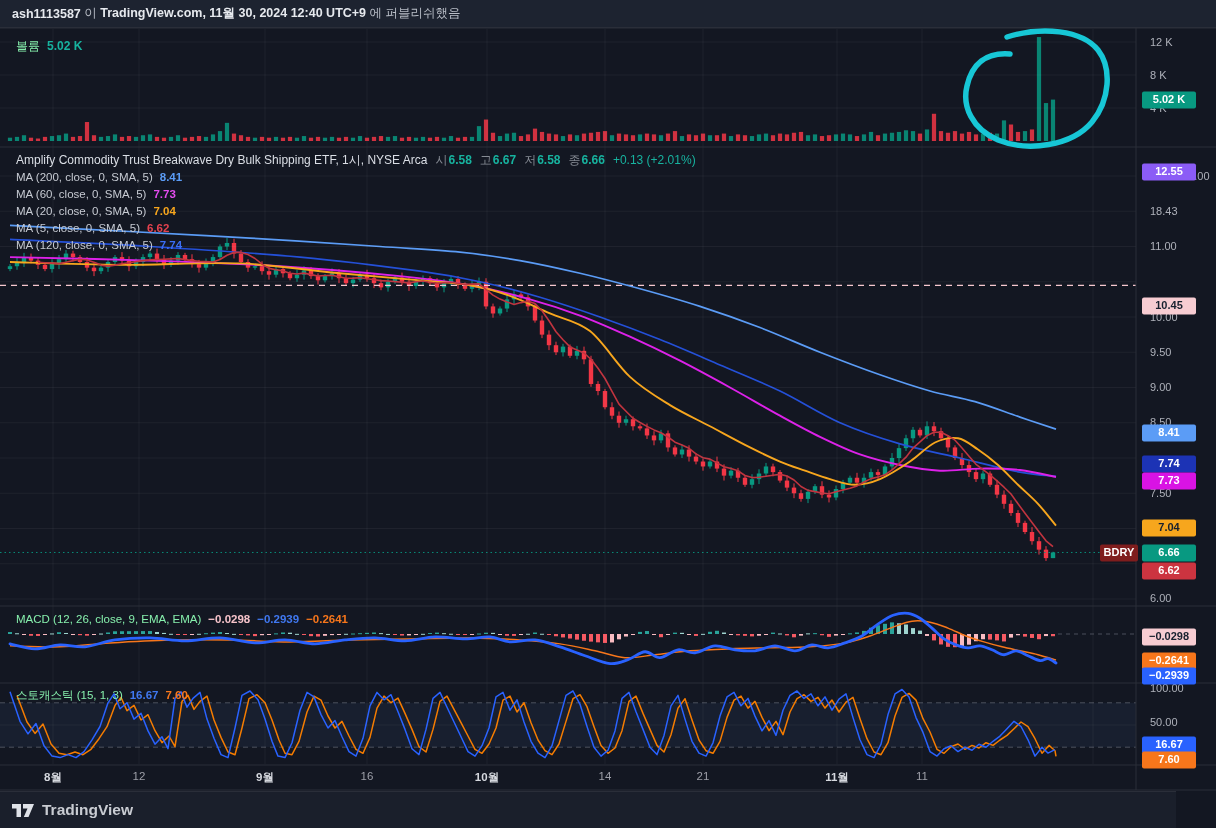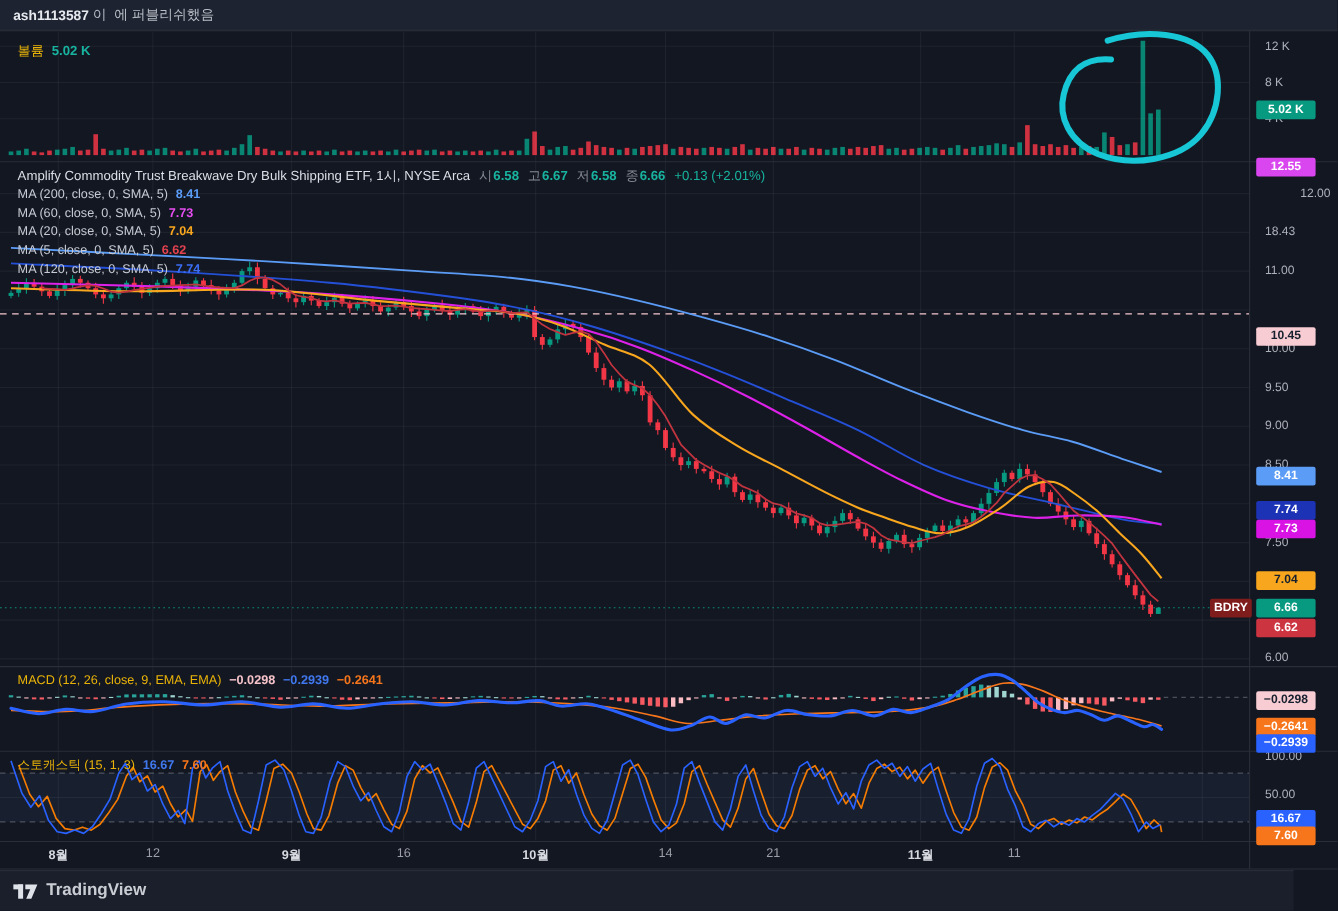--- a/index.html
+++ b/index.html
@@ -9,21 +9,21 @@
   .pubbar{position:absolute;left:0;top:0;width:1216px;height:28px;background:#1d2330;
           border-bottom:1px solid #2a2e39;display:flex;align-items:center;padding:0 12px;
           box-sizing:border-box;font-size:12.5px;color:#b9bec7;white-space:pre}
   .pubbar b{color:#e6e9ee;font-weight:700}
   .legend{position:absolute;white-space:nowrap;pointer-events:none}
   .vol-legend{left:16px;top:38px;font-size:12px}
   .sym-legend{left:16px;top:152px;font-size:12px;color:#dbdfe6}
   .ma-row{position:absolute;left:16px;font-size:11.5px;color:#c6cad2;white-space:nowrap}
   .macd-legend{left:16px;top:613px;font-size:11.5px;color:#c6cad2}
   .stoch-legend{left:16px;top:688px;font-size:11.5px;color:#c6cad2}
-  .lg-label{color:#eab308}
+  .lg-label{color:#86efac}
   .lg-val{font-weight:700;margin-left:7px}
   .ohlc-k{color:#868b94;margin-left:8px}
   .ohlc-v{color:#17b39f;font-weight:600;margin-left:1px}
   .chg{color:#17b39f;margin-left:8px}
   .axtext{position:absolute;left:1150px;transform:translateY(-50%);font-size:11px;color:#aeb1ba}
   .badge{position:absolute;left:1142px;width:54px;transform:translateY(-50%);font-size:11px;
          font-weight:700;text-align:center;padding:2px 0;border-radius:2px;line-height:1.2}
   .chip{left:1100px;width:38px}
   .tlabel{position:absolute;top:770px;transform:translateX(-50%);font-size:11.5px;color:#9d9fa8}
   .tlabel.major{color:#d5d8de;font-weight:600}
@@ -706,21 +706,21 @@
       <line x1="0" y1="147" x2="1216" y2="147"></line>
       <line x1="0" y1="606" x2="1216" y2="606"></line>
       <line x1="0" y1="683" x2="1216" y2="683"></line>
       <line x1="0" y1="765" x2="1216" y2="765"></line>
       <line x1="0" y1="790" x2="1216" y2="790"></line>
       <line x1="1136" y1="28" x2="1136" y2="790"></line>
     </g>
     <path d="M 1007 37 C 1042 26 1082 30 1098 50 C 1112 68 1110 100 1092 122 C 1072 146 1028 152 998 140 C 972 129 962 106 967 86 C 972 64 986 52 1010 54" stroke="#17c7d6" stroke-width="5.5" fill="none" stroke-linecap="round"></path>
   </svg>
 
-<div class="pubbar"><b>ash1113587</b><span> 이 </span><span> 에 퍼블리쉬했음</span></div>
+<div class="pubbar"><b>ash1113587</b><span> 이 </span><b>TradingView.com, 11월 30, 2024 12:40 UTC+9</b><span> 에 퍼블리쉬했음</span></div>
 
 <div class="legend vol-legend"><span class="lg-label">볼륨</span><span class="lg-val" id="vol-val" style="color: rgb(23, 179, 159);">5.02 K</span></div>
 
 <div class="legend sym-legend"><span>Amplify Commodity Trust Breakwave Dry Bulk Shipping ETF, 1시, NYSE Arca</span><span id="ohlc-wrap"><span class="ohlc-k">시</span><span class="ohlc-v">6.58</span><span class="ohlc-k">고</span><span class="ohlc-v">6.67</span><span class="ohlc-k">저</span><span class="ohlc-v">6.58</span><span class="ohlc-k">종</span><span class="ohlc-v">6.66</span></span><span class="chg">+0.13 (+2.01%)</span></div>
 
 <div id="ma-rows">
     <div class="ma-row" style="top: 171px;"><span>MA (200, close, 0, SMA, 5)</span><span class="lg-val" style="color: rgb(91, 156, 246);">8.41</span></div>
     <div class="ma-row" style="top: 188px;"><span>MA (60, close, 0, SMA, 5)</span><span class="lg-val" style="color: rgb(229, 77, 240);">7.73</span></div>
     <div class="ma-row" style="top: 205px;"><span>MA (20, close, 0, SMA, 5)</span><span class="lg-val" style="color: rgb(247, 166, 29);">7.04</span></div>
     <div class="ma-row" style="top: 222px;"><span>MA (5, close, 0, SMA, 5)</span><span class="lg-val" style="color: rgb(229, 66, 79);">6.62</span></div>
@@ -740,21 +740,21 @@
     <div class="axtext" style="top: 246px;">11.00</div>
     <div class="axtext" style="top: 317px;">10.00</div>
     <div class="axtext" style="top: 352px;">9.50</div>
     <div class="axtext" style="top: 387px;">9.00</div>
     <div class="axtext" style="top: 422px;">8.50</div>
     <div class="axtext" style="top: 493px;">7.50</div>
     <div class="axtext" style="top: 598px;">6.00</div>
     <div class="axtext" style="top: 688px;">100.00</div>
     <div class="axtext" style="top: 722px;">50.00</div>
     <div class="badge" style="top: 100px; background: rgb(8, 153, 129); color: rgb(255, 255, 255);">5.02 K</div>
-    <div class="badge" style="top: 152px; background: #d946ef; color: rgb(255, 255, 255);">12.55</div>
+    <div class="badge" style="top: 172px; background: #8b5cf6; color: rgb(255, 255, 255);">12.55</div>
     <div class="badge" style="top: 286px; background: rgb(247, 204, 210); color: rgb(23, 32, 46); margin-top: 20px;">10.45</div>
     <div class="badge" style="top: 433px; background: rgb(91, 156, 246); color: rgb(255, 255, 255);">8.41</div>
     <div class="badge" style="top: 464px; background: rgb(28, 51, 181); color: rgb(255, 255, 255);">7.74</div>
     <div class="badge" style="top: 481px; background: rgb(217, 19, 228); color: rgb(255, 255, 255);">7.73</div>
     <div class="badge" style="top: 528px; background: rgb(247, 166, 29); color: rgb(23, 32, 46);">7.04</div>
     <div class="badge chip" style="top: 553px; background: #7f1d1d; color: rgb(255, 255, 255);">BDRY</div>
     <div class="badge" style="top: 553px; background: rgb(8, 153, 129); color: rgb(255, 255, 255);">6.66</div>
     <div class="badge" style="top: 571px; background: rgb(204, 52, 64); color: rgb(255, 255, 255);">6.62</div>
     <div class="badge" style="top: 637px; background: rgb(247, 204, 210); color: rgb(23, 32, 46);">−0.0298</div>
     <div class="badge" style="top: 661px; background: rgb(247, 118, 27); color: rgb(255, 255, 255);">−0.2641</div>

